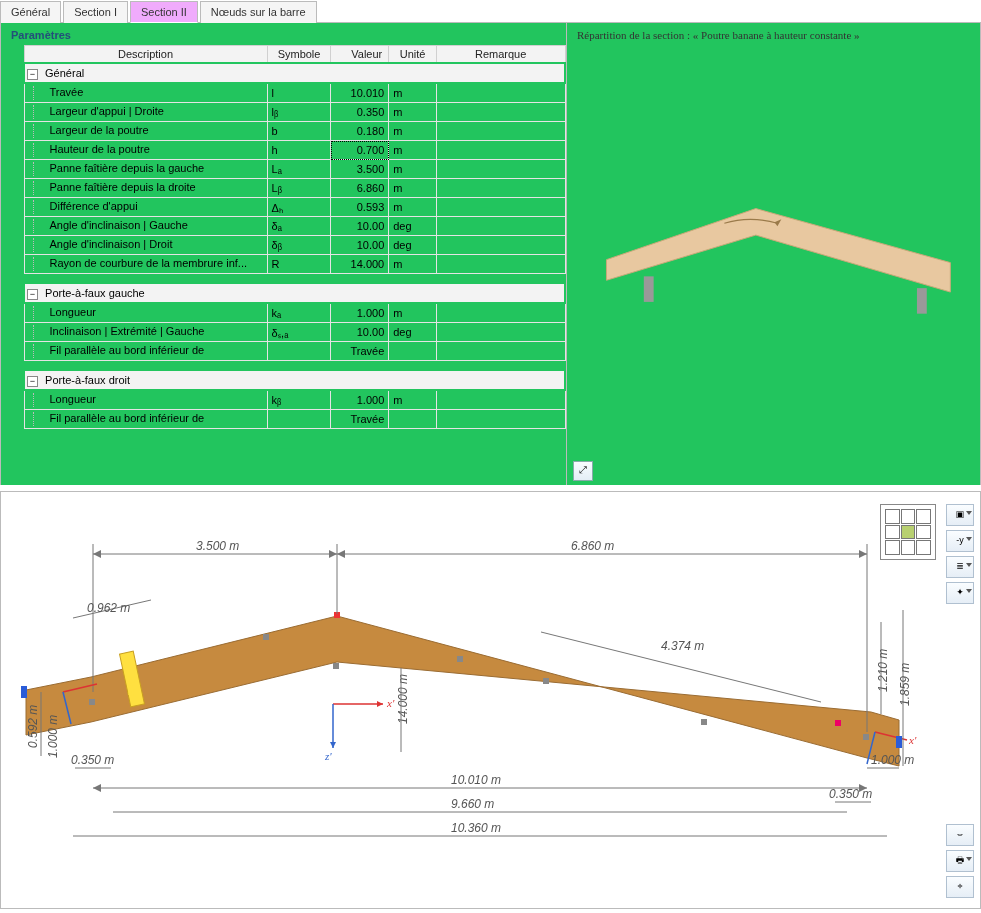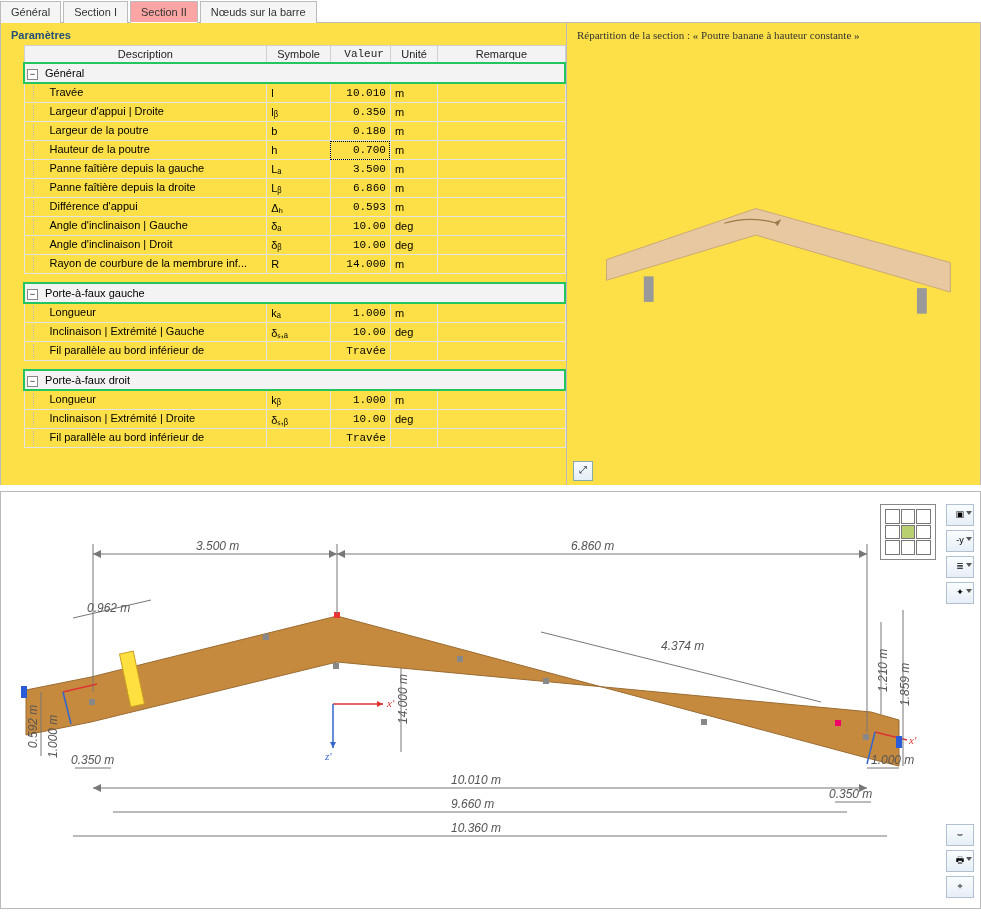--- a/index.html
+++ b/index.html
@@ -23,33 +23,33 @@
     border: 1px solid #bbb;
     border-bottom: none;
     margin-right: 2px;
     background: #f5f5f5;
     color: #333;
     position: relative;
     top: 1px;
     cursor: pointer;
   }
   .tab.active {
-    background: #fca5a5;
+    background: #f0abfc;
     font-weight: normal;
     border-bottom: 1px solid #fff;
   }
   .layout-top {
     display: flex;
     height: 462px;
     border-left: 1px solid #bbb;
     border-right: 1px solid #bbb;
   }
   .panel {
     position: relative;
-    background: #fde047;
+    background: #22c55e;
   }
   .panel.params {
     width: 565px;
     border-right: 1px solid #bbb;
     padding: 0;
     overflow: hidden;
   }
   .panel-title {
     color: #244f7a;
     font-weight: bold;
@@ -71,21 +71,21 @@
   }
   table.grid td {
     border: 1px solid #e4e4e4;
     padding: 1px 4px;
     height: 16px;
     vertical-align: middle;
     white-space: nowrap;
   }
   .col-desc { width: 236px; }
   .col-sym  { width: 54px; }
-  .col-val  { width: 50px; text-align: right; font-family: Liberation Mono, monospace; }
+  .col-val  { width: 50px; text-align: right; }
   .col-unit { width: 38px; }
   .col-rem  { width: 140px; }
   tr.group td {
     background: #f3f3f3;
     border: 2px solid #22c55e;
     font-weight: normal;
   }
   .toggler {
     display:inline-block;
     width:9px; height:9px;
@@ -343,27 +343,20 @@
             <td colspan="5" style="height: 6px; border: none;"></td>
           </tr>
           <tr class="group">
             <td colspan="5" style="padding-left: 2px;"><span class="toggler">−</span> <span>Porte-à-faux droit</span></td>
           </tr>
           <tr>
             <td class="col-desc"><span class="indent"></span><span>Longueur</span></td>
             <td class="col-sym">kᵦ</td>
             <td class="col-val">1.000</td>
             <td class="col-unit">m</td>
-            <td class="col-rem"></td>
-          </tr>
-          <tr>
-            <td class="col-desc"><span class="indent"></span><span>Inclinaison | Extrémité | Droite</span></td>
-            <td class="col-sym">δₛ,ᵦ</td>
-            <td class="col-val">10.00</td>
-            <td class="col-unit">deg</td>
             <td class="col-rem"></td>
           </tr>
           <tr>
             <td class="col-desc"><span class="indent"></span><span>Fil parallèle au bord inférieur de</span></td>
             <td class="col-sym"></td>
             <td class="col-val">Travée</td>
             <td class="col-unit"></td>
             <td class="col-rem"></td>
           </tr>
           <tr>

